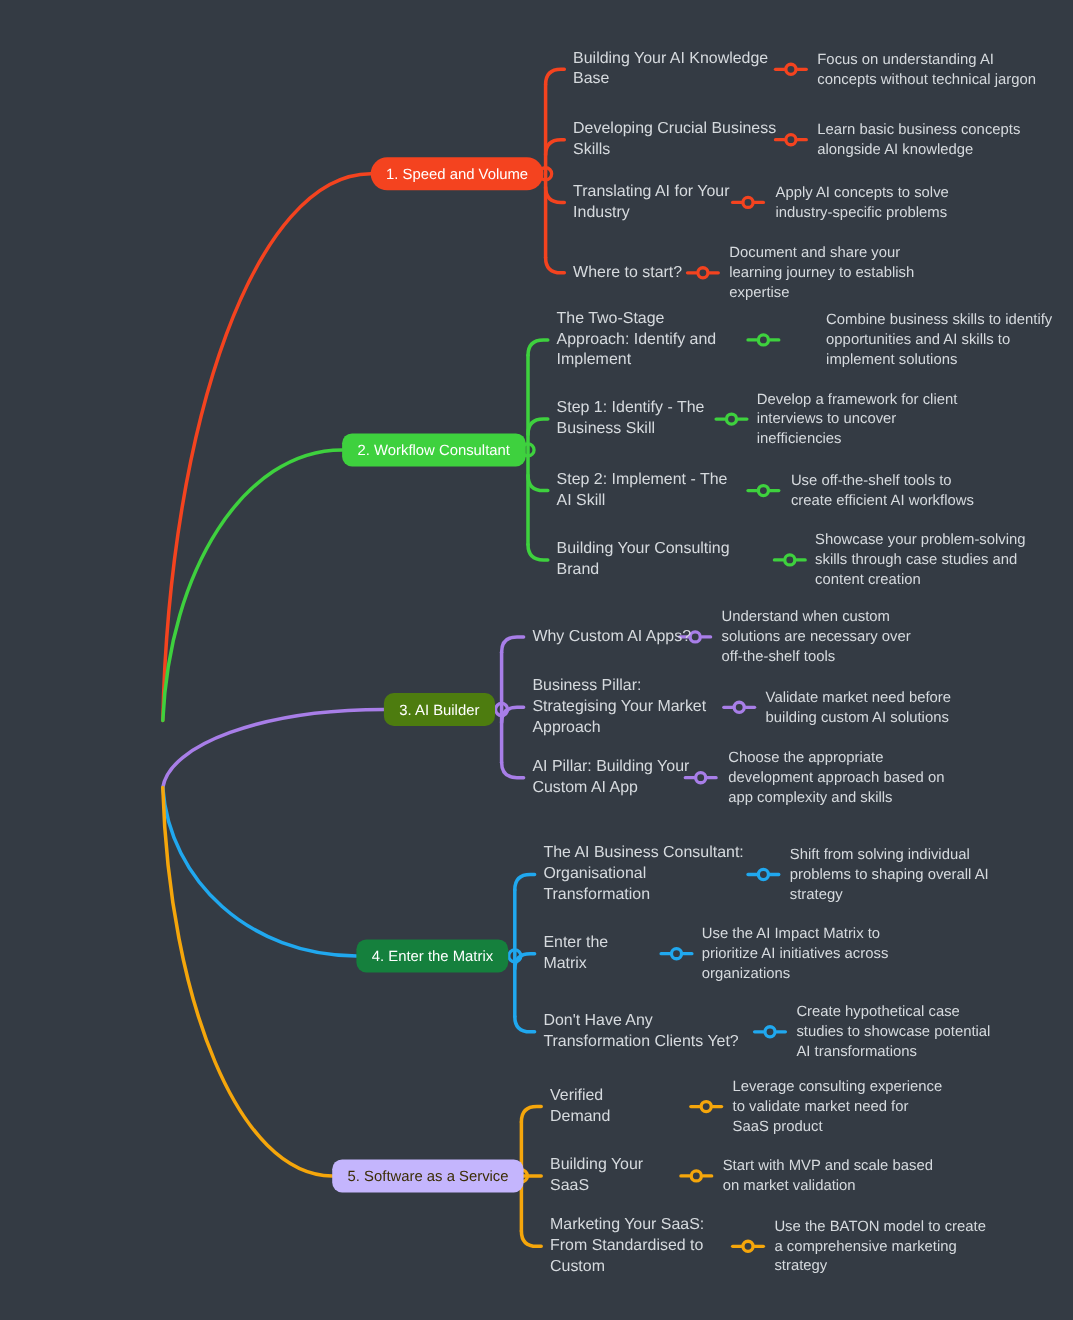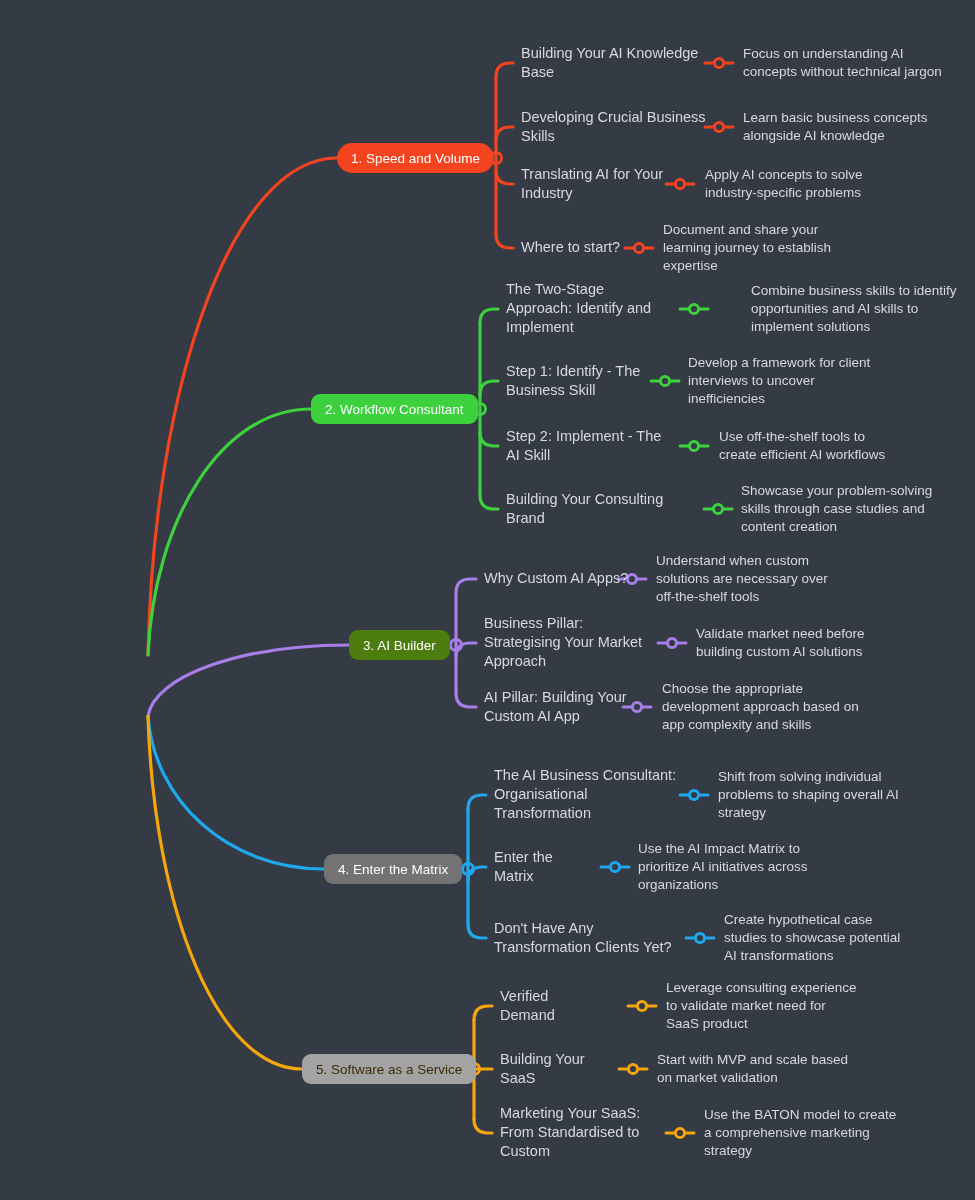--- a/index.html
+++ b/index.html
@@ -219,30 +219,30 @@
       <div class="detail-label" style="left: 741px; width: 200px; top: 509px; transform: translateY(-50%);">Showcase your problem-solving skills through case studies and content creation</div>
       <div class="pill p3" style="left: 349px; top: 630px; background: #4d7c0f; color: rgb(255, 255, 255);">
         <span>3. AI Builder</span>
       </div>
       <div class="sub-label" style="left: 484px; width: 150px; top: 579px; transform: translateY(-50%);">Why Custom AI Apps?</div>
       <div class="detail-label" style="left: 656px; width: 180px; top: 579px; transform: translateY(-50%);">Understand when custom solutions are necessary over off-the-shelf tools</div>
       <div class="sub-label" style="left: 484px; width: 170px; top: 643px; transform: translateY(-50%);">Business Pillar: Strategising Your Market Approach</div>
       <div class="detail-label" style="left: 696px; width: 180px; top: 643px; transform: translateY(-50%);">Validate market need before building custom AI solutions</div>
       <div class="sub-label" style="left: 484px; width: 150px; top: 707px; transform: translateY(-50%);">AI Pillar: Building Your Custom AI App</div>
       <div class="detail-label" style="left: 662px; width: 200px; top: 707px; transform: translateY(-50%);">Choose the appropriate development approach based on app complexity and skills</div>
-      <div class="pill p4" style="left: 324px; top: 854px; background: #737373; color: rgb(255, 255, 255);">
+      <div class="pill p4" style="left: 324px; top: 854px; background: #15803d; color: rgb(255, 255, 255);">
         <span>4. Enter the Matrix</span>
       </div>
       <div class="sub-label" style="left: 494px; width: 190px; top: 795px; transform: translateY(-50%);">The AI Business Consultant: Organisational Transformation</div>
       <div class="detail-label" style="left: 718px; width: 195px; top: 795px; transform: translateY(-50%);">Shift from solving individual problems to shaping overall AI strategy</div>
       <div class="sub-label" style="left: 494px; width: 95px; top: 867px; transform: translateY(-50%);">Enter the Matrix</div>
       <div class="detail-label" style="left: 638px; width: 180px; top: 867px; transform: translateY(-50%);">Use the AI Impact Matrix to prioritize AI initiatives across organizations</div>
       <div class="sub-label" style="left: 494px; width: 190px; top: 938px; transform: translateY(-50%);">Don't Have Any Transformation Clients Yet?</div>
       <div class="detail-label" style="left: 724px; width: 190px; top: 938px; transform: translateY(-50%);">Create hypothetical case studies to showcase potential AI transformations</div>
-      <div class="pill p5" style="left: 302px; top: 1054px; background: #a3a3a3; color: rgb(59, 45, 6);">
+      <div class="pill p5" style="left: 302px; top: 1054px; background: #c4b5fd; color: rgb(59, 45, 6);">
         <span>5. Software as a Service</span>
       </div>
       <div class="sub-label" style="left: 500px; width: 105px; top: 1006px; transform: translateY(-50%);">Verified Demand</div>
       <div class="detail-label" style="left: 666px; width: 195px; top: 1006px; transform: translateY(-50%);">Leverage consulting experience to validate market need for SaaS product</div>
       <div class="sub-label" style="left: 500px; width: 120px; top: 1069px; transform: translateY(-50%);">Building Your SaaS</div>
       <div class="detail-label" style="left: 657px; width: 195px; top: 1069px; transform: translateY(-50%);">Start with MVP and scale based on market validation</div>
       <div class="sub-label" style="left: 500px; width: 170px; top: 1133px; transform: translateY(-50%);">Marketing Your SaaS: From Standardised to Custom</div>
       <div class="detail-label" style="left: 704px; width: 198px; top: 1133px; transform: translateY(-50%);">Use the BATON model to create a comprehensive marketing strategy</div>
     </div>
 </div>

